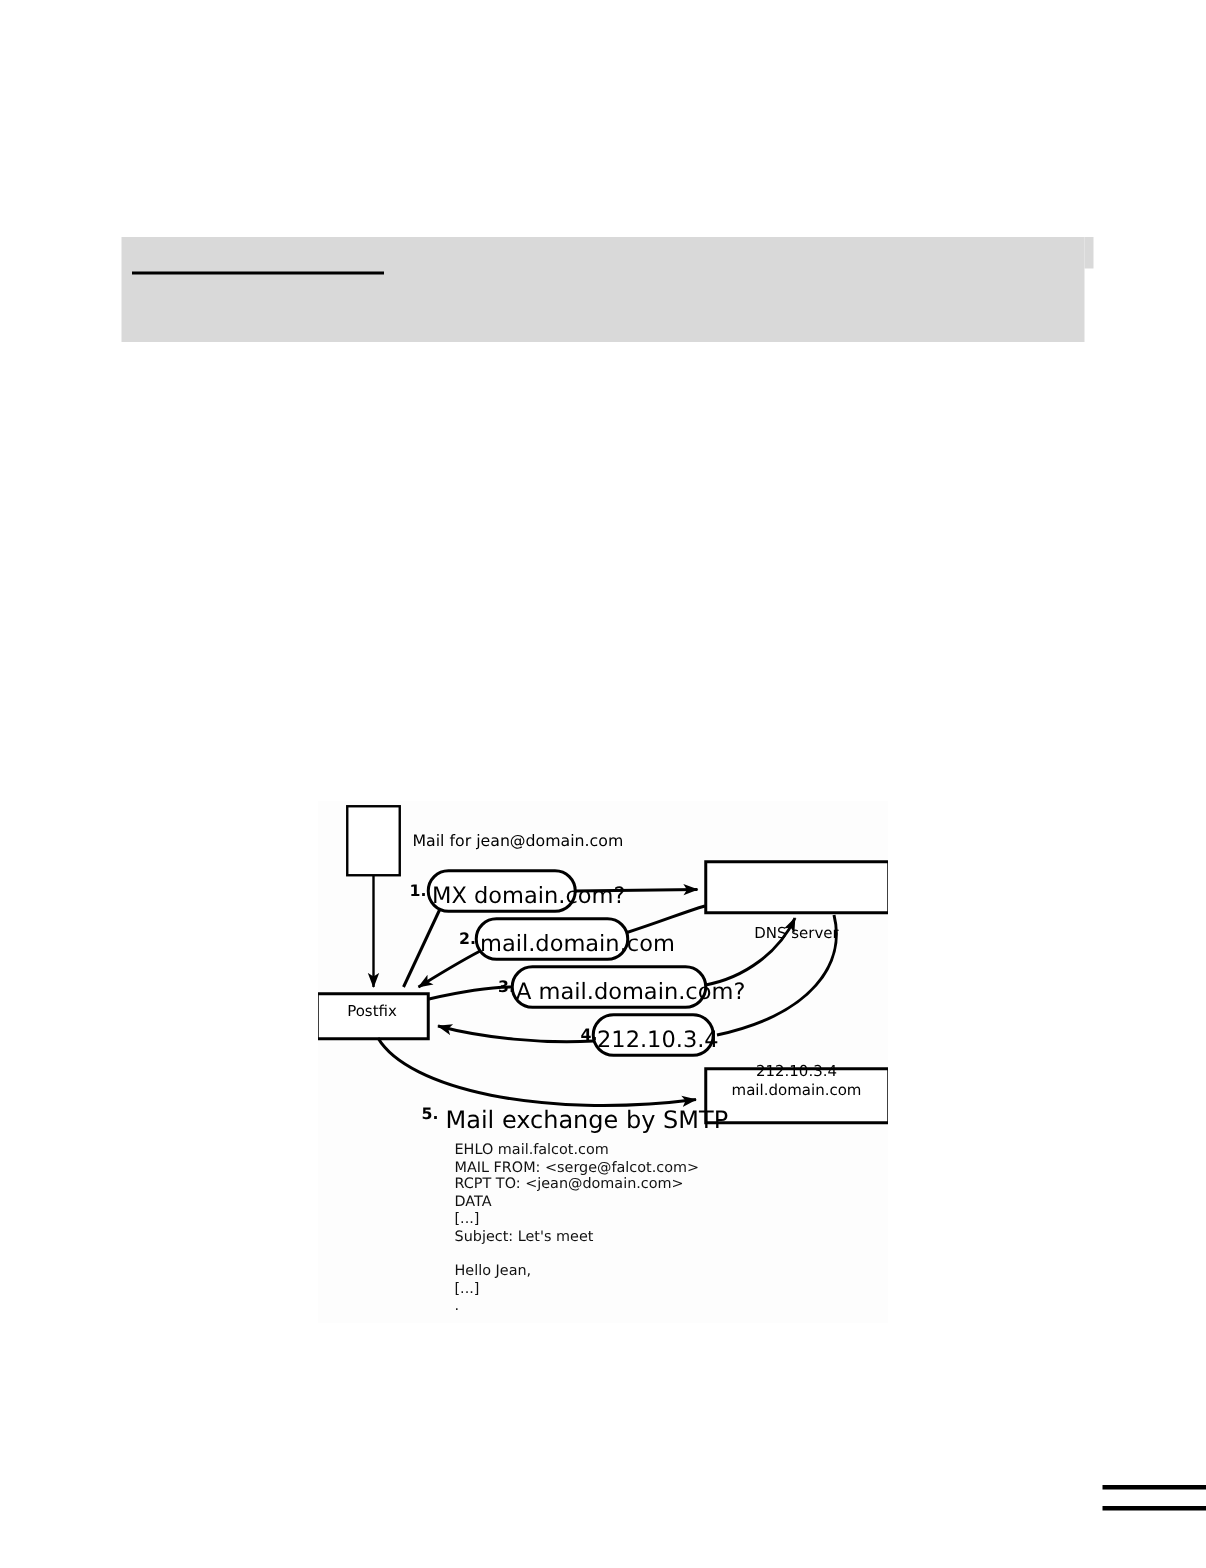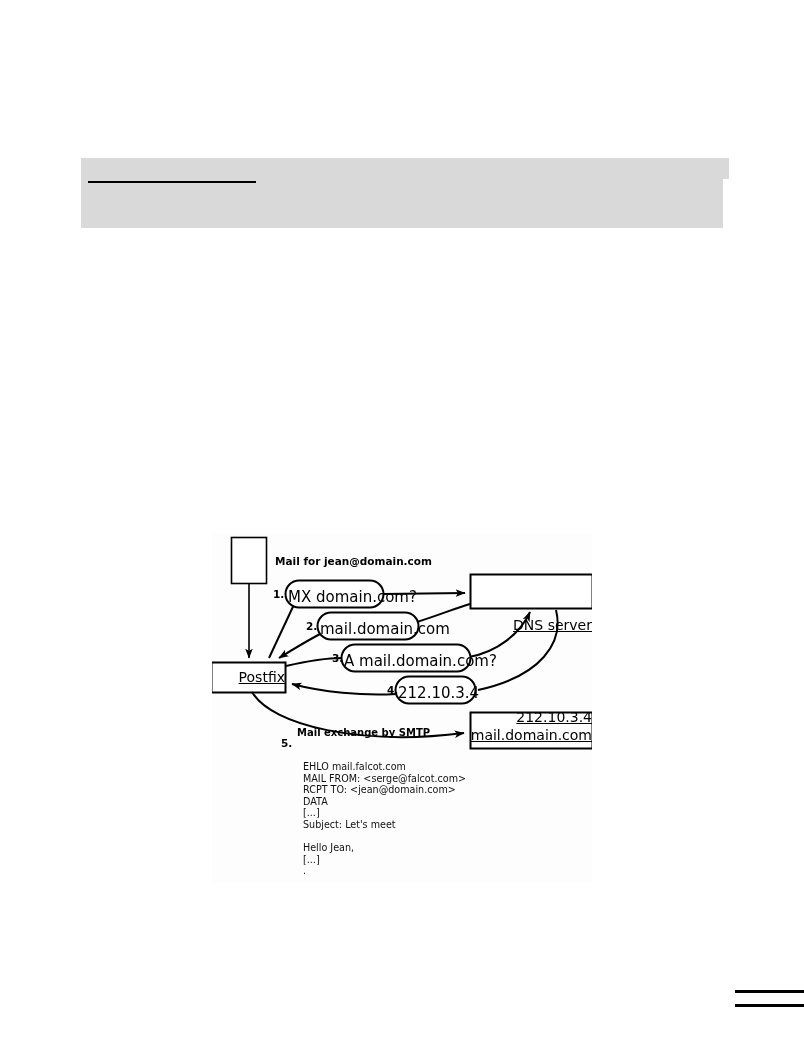--- a/index.html
+++ b/index.html
@@ -79,28 +79,27 @@
     left: 0; top: 0;
     display: block;
   }
 
   .fig-text {
     position: absolute;
     white-space: pre;
     font-family: "DejaVu Sans", "Liberation Sans", sans-serif;
     color: #000000;
   }
-  .lbl-mailfor { left: 63px; top: 21px; font-size: 10.5px; font-weight: 700; }
+  .lbl-mailfor { left: 63px; top: 21px; font-size: 10.5px; font-weight: 400; }
 
   .node-label {
     position: absolute;
-    text-align: right;
-    font-size: 14px;
-    white-space: pre;
-    text-decoration: underline;
+    text-align: center;
+    font-size: 10px;
+    white-space: pre;
   }
   .lbl-dns    { left: 258px; top: 83px;  width: 122px; }
   .lbl-postfix{ left: -1px;  top: 135px; width: 74px; }
   .lbl-mx     { left: 258px; top: 175px; width: 122px; line-height: 1.25; }
 
   .bubble-label {
     position: absolute;
     text-align: center;
     font-size: 15px;
     white-space: pre;
@@ -118,23 +117,23 @@
   }
   .st1 { left: 61px;  top: 54px; }
   .st2 { left: 94px;  top: 86px; }
   .st3 { left: 120px; top: 118px; }
   .st4 { left: 175px; top: 150px; }
   .st5 { left: 69px;  top: 203px; }
 
   .lbl-step5 {
     position: absolute;
     left: 85px;
-    top: 193px;
-    font-size: 10px;
-    font-weight: 700;
+    top: 203px;
+    font-size: 16px;
+    font-weight: 400;
     white-space: pre;
   }
 
   .smtp-block {
     position: absolute;
     left: 91px;
     top: 227px;
     font-size: 9.6px;
     line-height: 11.6px;
     white-space: pre;

